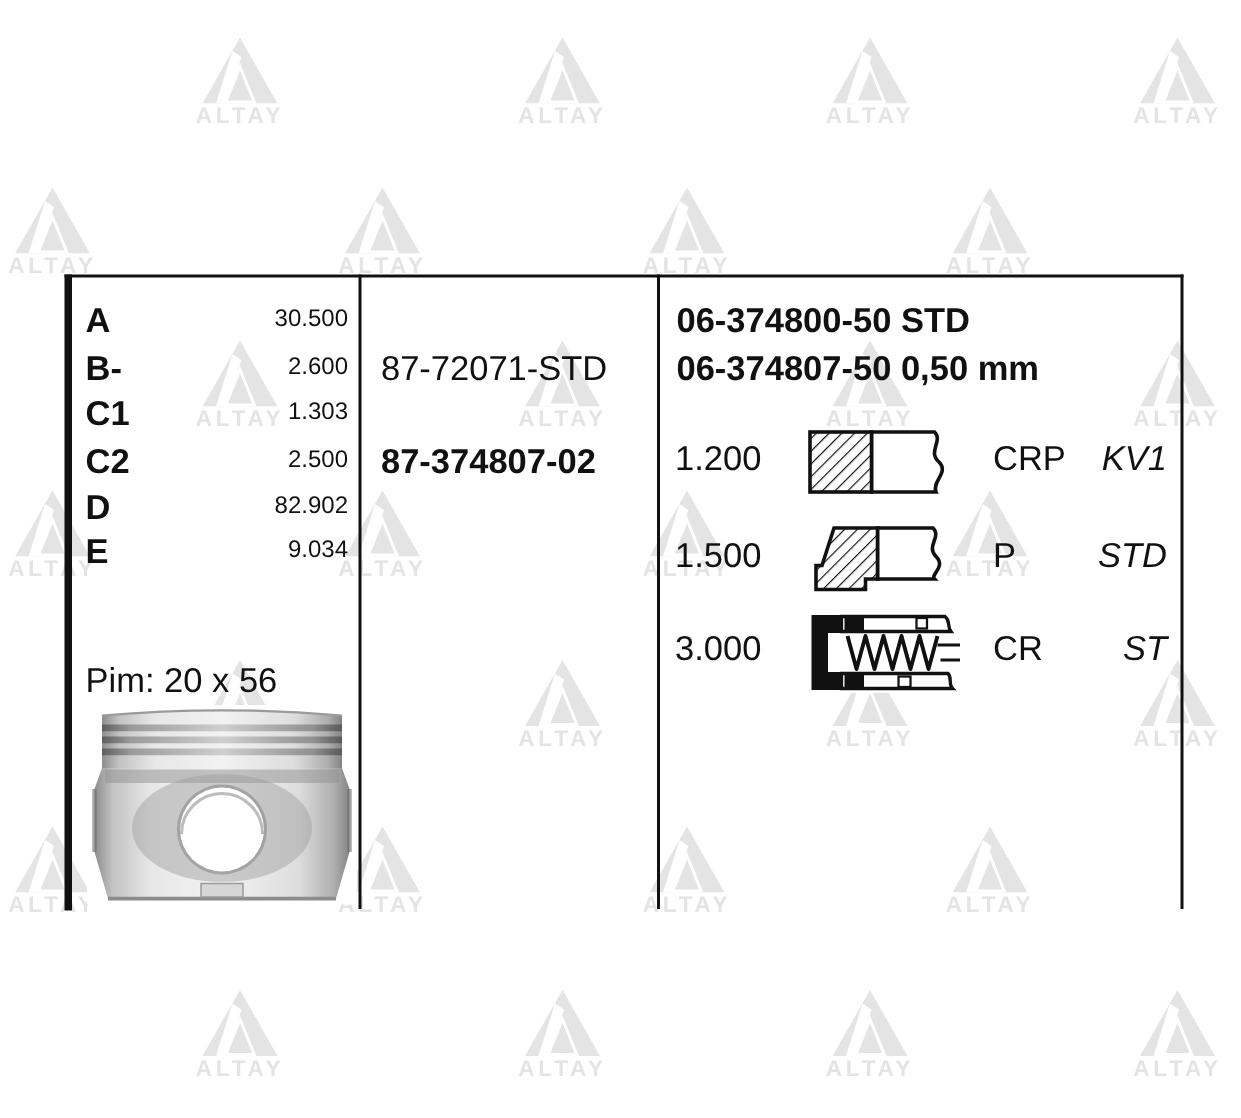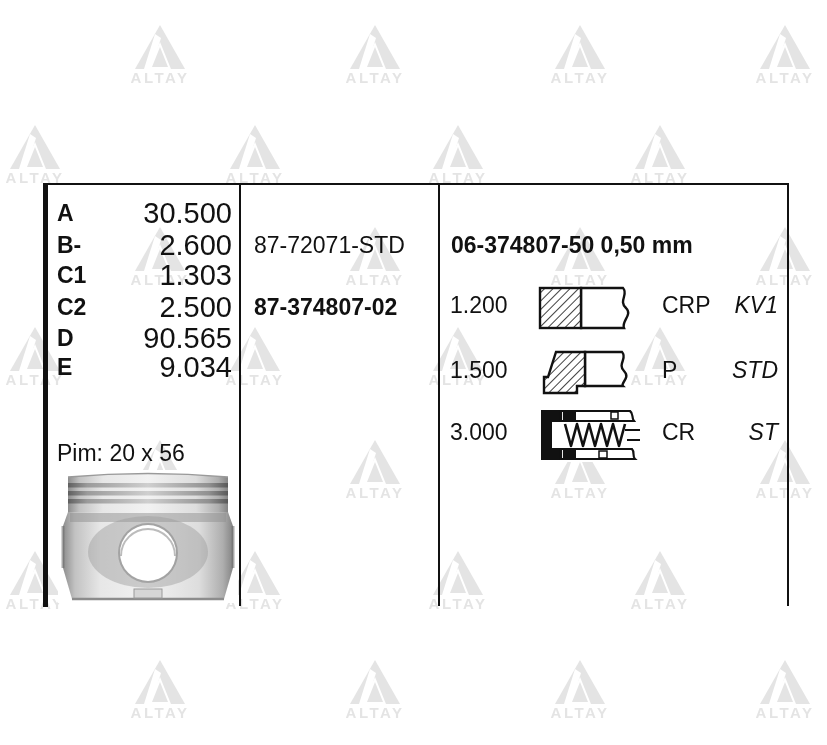--- a/index.html
+++ b/index.html
@@ -24,21 +24,21 @@
   .l-top{left:43px;top:183px;width:746px;height:2px;}
   .l-left{left:43px;top:183px;width:5px;height:424px;}
   .l-sep1{left:239px;top:183px;width:2px;height:423px;}
   .l-sep2{left:438px;top:183px;width:2px;height:423px;}
   .l-right{left:787px;top:183px;width:2px;height:423px;}
   
   .txt{position:absolute;font-size:23px;line-height:28px;white-space:nowrap;z-index:3;}
   .b{font-weight:bold;}
   .dim-row{position:absolute;left:57px;width:175px;height:28px;z-index:3;}
   .dim-row .lab{position:absolute;left:0;top:0;font-weight:bold;font-size:23px;line-height:28px;}
-  .dim-row .val{position:absolute;right:0;top:0;font-size:29px;line-height:28px;}
+  .dim-row .val{position:absolute;right:0;top:0;font-size:16px;line-height:28px;}
   .dr-0{top:199px;} .dr-1{top:231px;} .dr-2{top:261px;}
   .dr-3{top:293px;} .dr-4{top:324px;} .dr-5{top:353px;}
   .pim{left:57px;top:439px;}
   .pn{left:254px;}
   .pn-0{top:199px;} .pn-1{top:231px;} .pn-2{top:293px;} .pn-3{top:324px;}
   .rs-0{left:451px;top:199px;} .rs-1{left:451px;top:231px;}
   .ring-size{left:450px;}
   .ring-type{left:662px;}
   .ring-spec{left:700px;width:78px;text-align:right;font-style:italic;}
   .rr-0{top:291px;} .rr-1{top:356px;} .rr-2{top:418px;}
@@ -378,21 +378,21 @@
   <div class="dim-row dr-2">
     <span class="lab">C1</span>
     <span class="val">1.303</span>
   </div>
   <div class="dim-row dr-3">
     <span class="lab">C2</span>
     <span class="val">2.500</span>
   </div>
   <div class="dim-row dr-4">
     <span class="lab">D</span>
-    <span class="val">90.565</span>
+    <span class="val">82.902</span>
   </div>
   <div class="dim-row dr-5">
     <span class="lab">E</span>
     <span class="val">9.034</span>
   </div>
 
   <div class="txt pim">Pim: 20 x 56</div>
 
   <svg class="piston" width="180" height="133" viewBox="0 0 180 133">
     <rect x="0" y="0" width="180" height="133" fill="#ffffff"></rect>
@@ -409,20 +409,21 @@
     <path d="M63,86 a27,27 0 0 1 54,0" stroke="#9f9f9f" stroke-width="2" fill="none" opacity="0.7"></path>
     <path d="M14,129 L166,129" stroke="#8c8c8c" stroke-width="2.5"></path>
     <rect x="76" y="119" width="28" height="9" fill="#d6d6d6" stroke="#9a9a9a" stroke-width="1"></rect>
     <path d="M5,56 L5,98" stroke="#6e6e6e" stroke-width="3" opacity="0.6"></path>
     <path d="M175,56 L175,98" stroke="#6e6e6e" stroke-width="3" opacity="0.6"></path>
   </svg>
 
   <div class="txt pn pn-1">87-72071-STD</div>
   <div class="txt pn pn-2 b">87-374807-02</div>
 
+  <div class="txt rs-0 b">06-374800-50 STD</div>
   <div class="txt rs-1 b">06-374807-50 0,50 mm</div>
 
   <div class="txt ring-size rr-0">1.200</div>
   <svg class="ring-draw rd-0" width="102" height="44" viewBox="0 0 102 44">
     <path d="M43,2 H85 C91,8 80,15 88,22 C95,29 83,35 86,42 H43 Z" fill="#ffffff" stroke="#111" stroke-width="2.4"></path>
     <rect x="2" y="2" width="41" height="40" fill="url(#hatch)" stroke="#111" stroke-width="2.4"></rect>
   </svg>
   <div class="txt ring-type rr-0">CRP</div>
   <div class="txt ring-spec rr-0">KV1</div>
 

